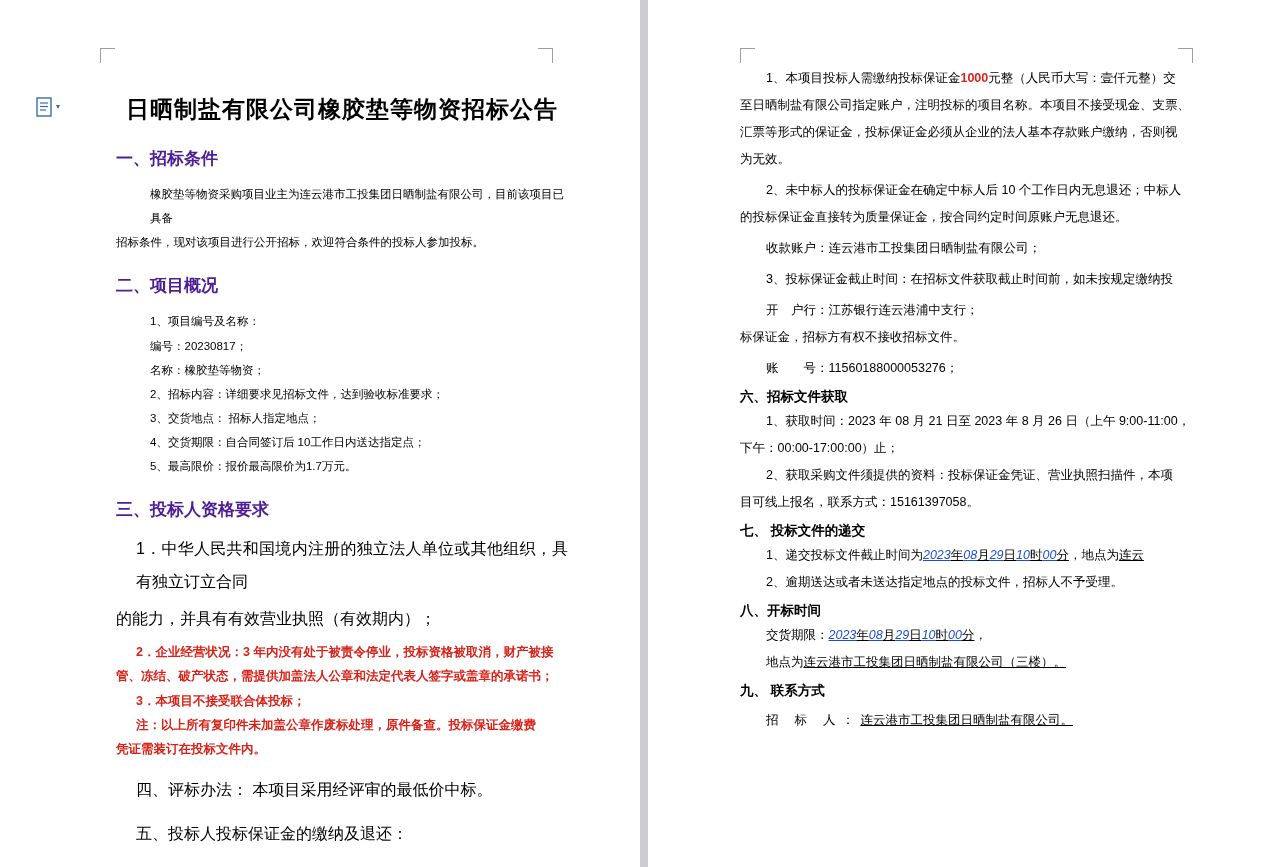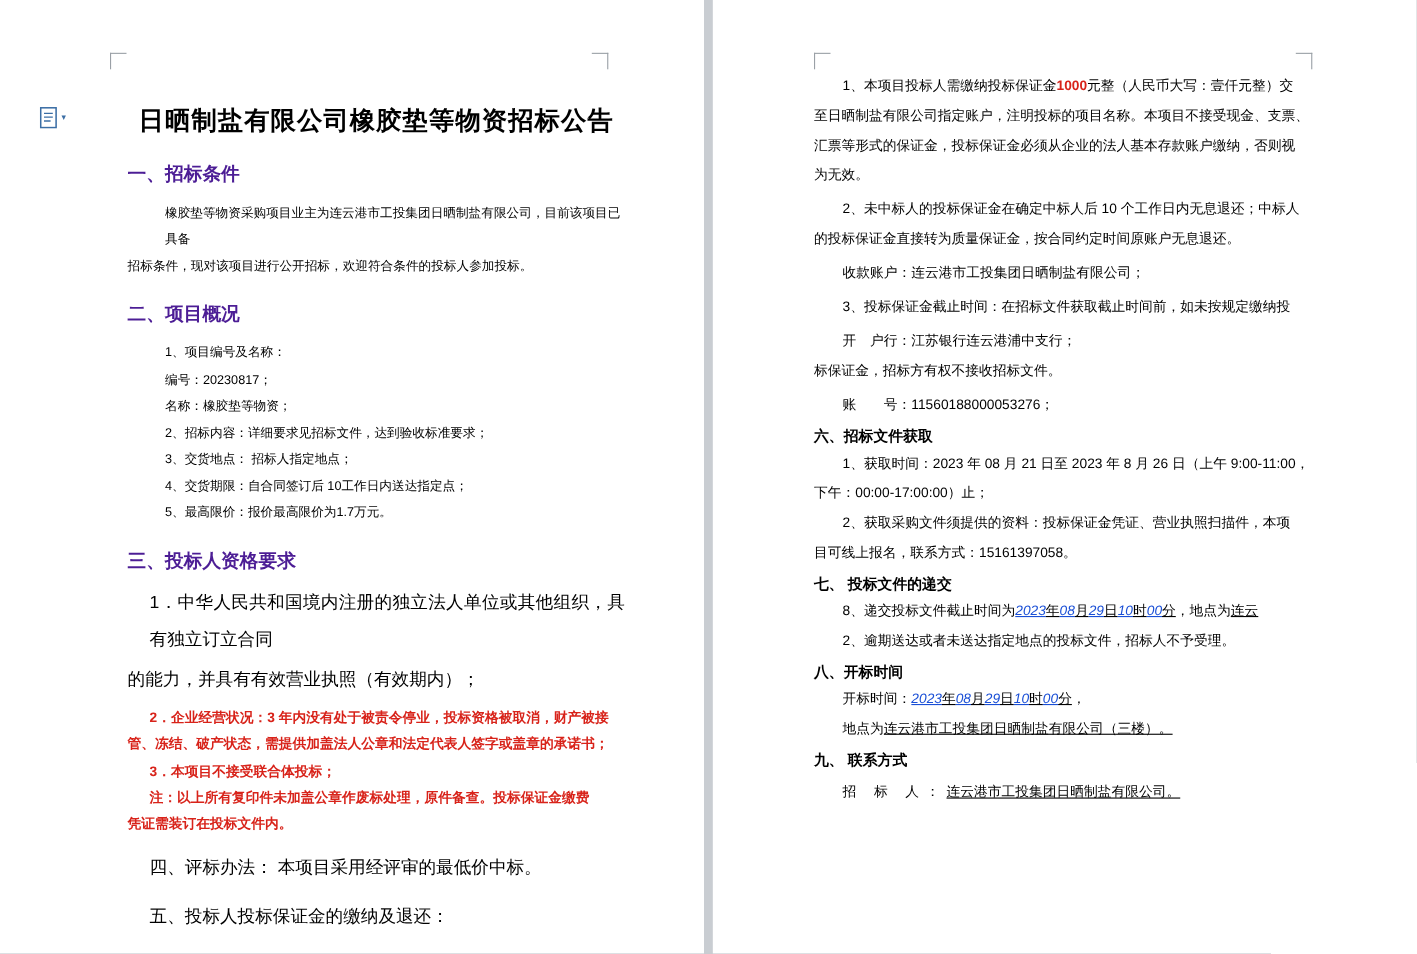--- a/index.html
+++ b/index.html
@@ -211,27 +211,27 @@
     </p>
 
     <h3 class="rsec">六、招标文件获取</h3>
     <p class="rt ind">1、获取时间：2023 年 08 月 21 日至 2023 年 8 月 26 日（上午 9:00-11:00，</p>
     <p class="rt">下午：00:00-17:00:00）止；</p>
     <p class="rt ind">2、获取采购文件须提供的资料：投标保证金凭证、营业执照扫描件，本项</p>
     <p class="rt">目可线上报名，联系方式：15161397058。</p>
 
     <h3 class="rsec">七、 投标文件的递交</h3>
     <p class="rt ind">
-      <span>8、递交投标文件截止时间为</span><span class="u-blue">2023</span><span class="u">年</span><span class="u-blue">08</span><span class="u">月</span><span class="u-blue">29</span><span class="u">日</span><span class="u-blue">10</span><span class="u">时</span><span class="u-blue">00</span><span class="u">分</span><span>，地点为</span><span class="u">连云</span>
+      <span>1、递交投标文件截止时间为</span><span class="u-blue">2023</span><span class="u">年</span><span class="u-blue">08</span><span class="u">月</span><span class="u-blue">29</span><span class="u">日</span><span class="u-blue">10</span><span class="u">时</span><span class="u-blue">00</span><span class="u">分</span><span>，地点为</span><span class="u">连云</span>
     </p>
     <p class="rt ind">2、逾期送达或者未送达指定地点的投标文件，招标人不予受理。</p>
 
     <h3 class="rsec">八、开标时间</h3>
     <p class="rt ind">
-      <span>开标时间：</span><span class="u-blue">2023</span><span class="u">年</span><span class="u-blue">08</span><span class="u">月</span><span class="u-blue">29</span><span class="u">日</span><span class="u-blue">10</span><span class="u">时</span><span class="u-blue">00</span><span class="u">分</span><span>，</span>
+      <span>交货期限：</span><span class="u-blue">2023</span><span class="u">年</span><span class="u-blue">08</span><span class="u">月</span><span class="u-blue">29</span><span class="u">日</span><span class="u-blue">10</span><span class="u">时</span><span class="u-blue">00</span><span class="u">分</span><span>，</span>
     </p>
     <p class="rt ind">
       <span>地点为</span><span class="u">连云港市工投集团日晒制盐有限公司（三楼）。</span>
     </p>
 
     <h3 class="rsec">九、 联系方式</h3>
     <p class="rt ind" style="margin-top:8px;">
       <span class="gap-lbl">招 标 人：</span><span class="u">连云港市工投集团日晒制盐有限公司。</span>
     </p>
   </div>

